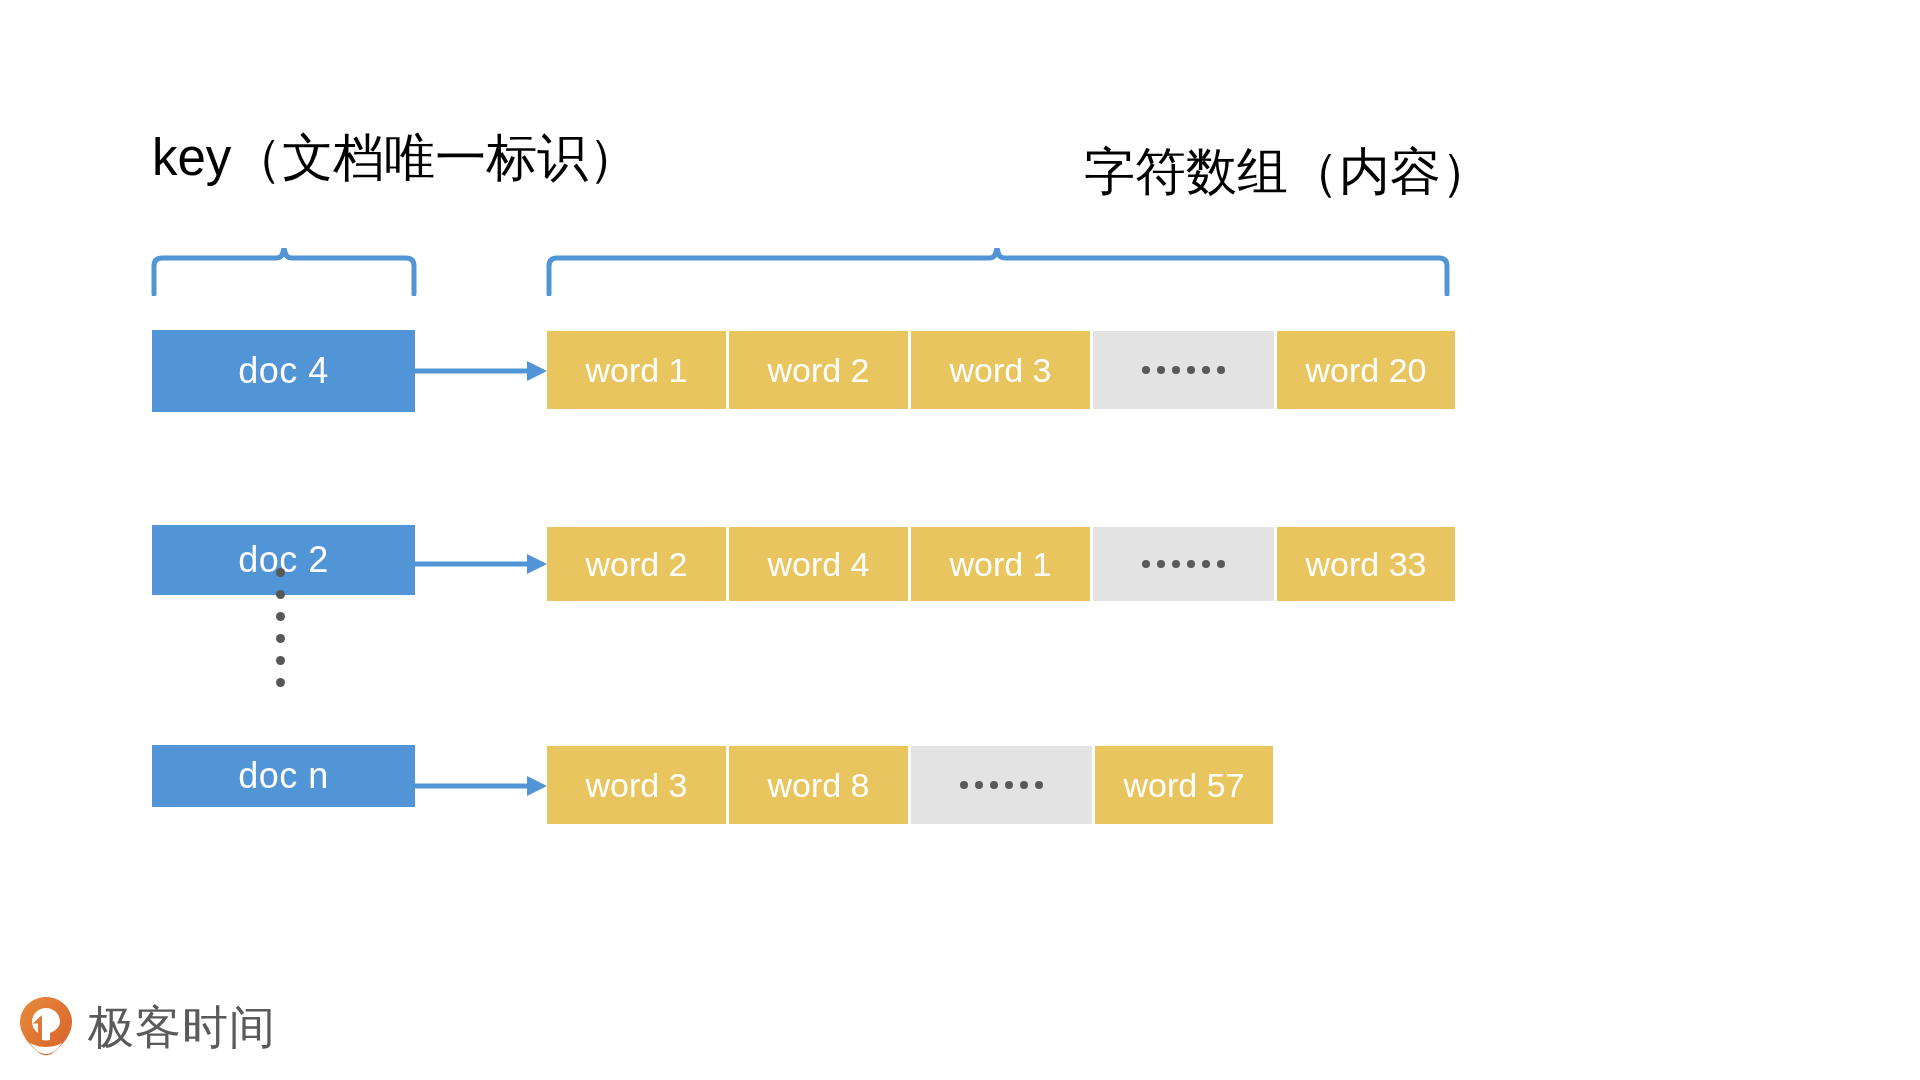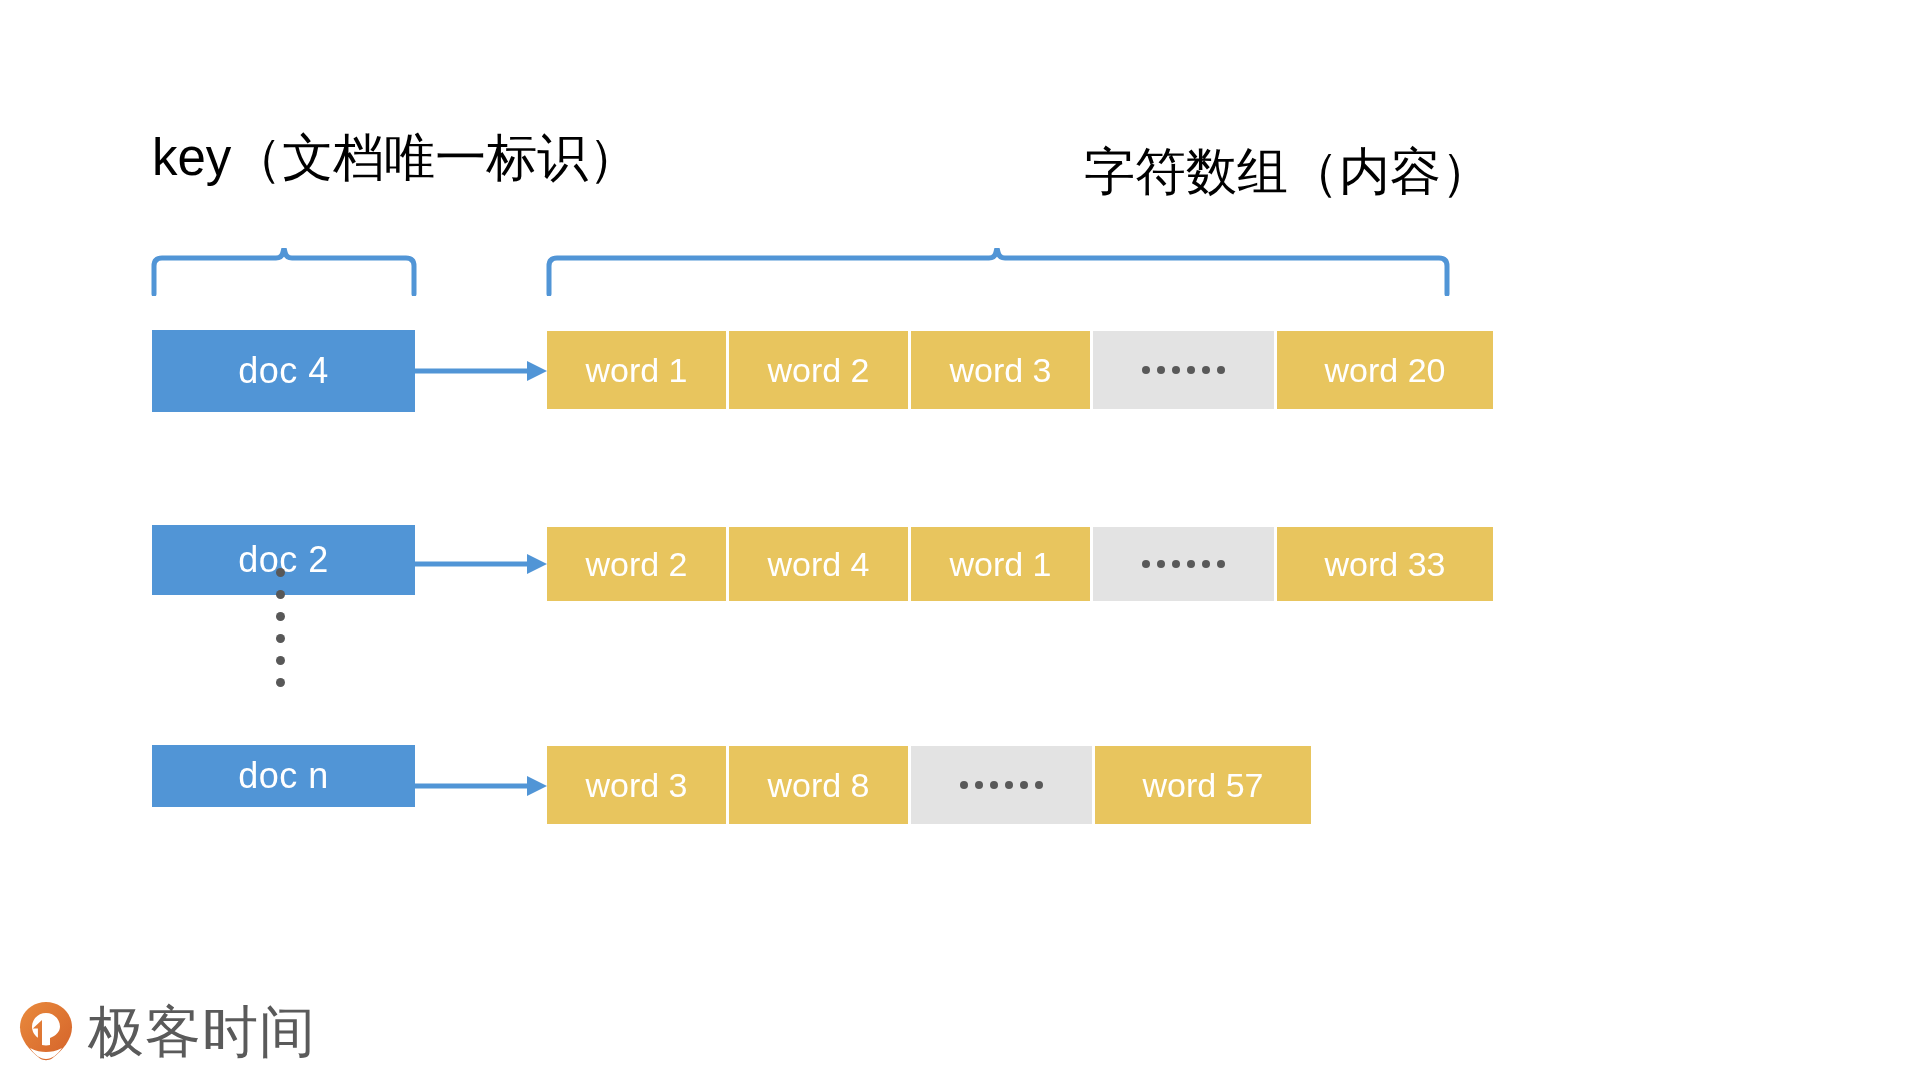--- a/index.html
+++ b/index.html
@@ -90,21 +90,21 @@
     justify-content: center;
     font-size: 34px;
     height: 100%;
     box-sizing: border-box;
     white-space: nowrap;
   }
   .cell.w0 { width: 179px; }
   .cell.w1 { width: 179px; }
   .cell.w2 { width: 179px; }
   .cell.w3 { width: 181px; }
-  .cell.w4 { width: 216px; }
+  .cell.w4 { width: 178px; }
 
   .cell.gap {
     background: #E3E3E3;
     color: #595959;
   }
   .dots-h {
     display: flex;
     gap: 7px;
     align-items: center;
   }
@@ -137,21 +137,21 @@
   
   #logo {
     position: absolute;
     left: 18px;
     top: 995px;
     display: flex;
     align-items: center;
     gap: 14px;
   }
   #logo-text {
-    font-size: 56px;
+    font-size: 46px;
     color: #5A5A5A;
     letter-spacing: 1px;
     font-family: "DejaVu Sans", "Liberation Sans", sans-serif;
   }
 </style>
 </head>
 <body>
 
 <div class="label" id="label-key">key（文档唯一标识）</div>
 

